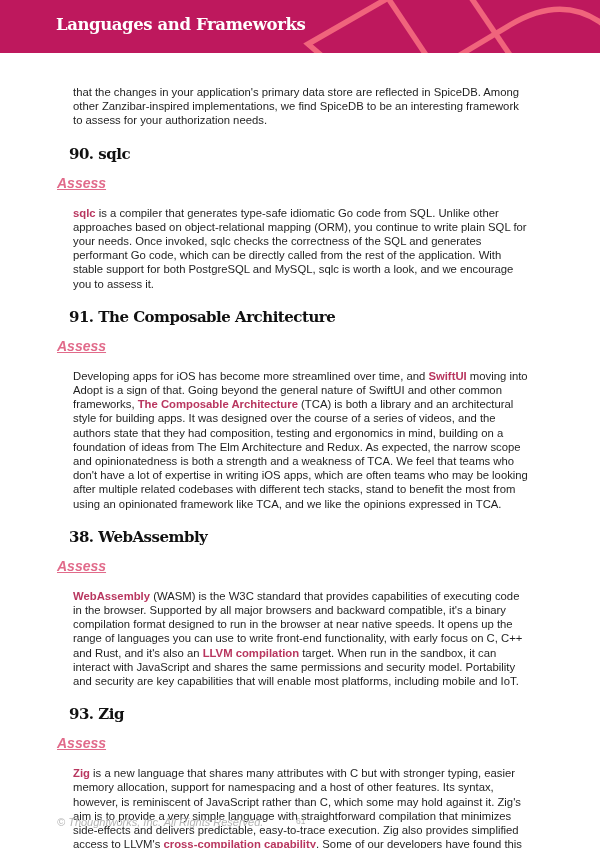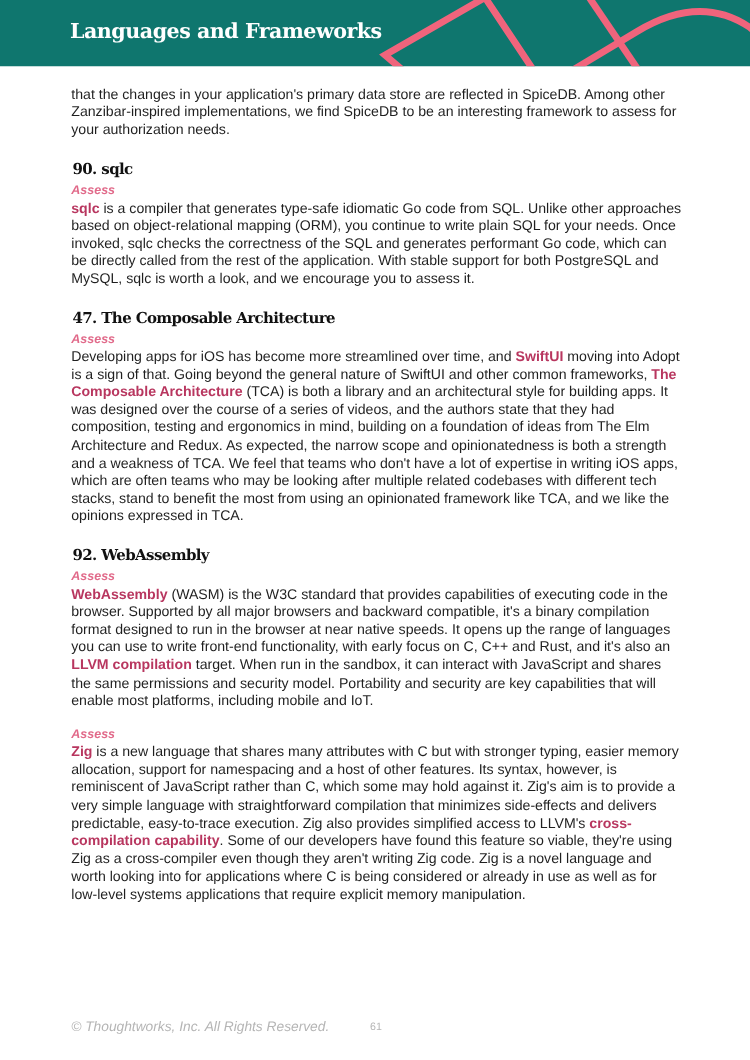--- a/index.html
+++ b/index.html
@@ -1,24 +1,24 @@
 <!DOCTYPE html>
 <html><head>
   <meta charset="utf-8">
   <style>
     html, body { margin: 0; padding: 0; background: #ffffff; }
     body { width: 600px; height: 848px; position: relative; overflow: hidden; font-family: "Liberation Sans", "DejaVu Sans", sans-serif; color: #1f1f1f; }
-    .header { position: absolute; left: 0; top: 0; width: 600px; height: 53px; background: #0f766e; overflow: hidden; }
+    .header { position: absolute; left: 0; top: 0; width: 600px; height: 53px; background: #be185d; overflow: hidden; }
     .header-title { position: absolute; left: 56px; top: 15px; font-family: "DejaVu Serif", "Liberation Serif", serif; font-weight: bold; font-size: 16.5px; color: #ffffff; letter-spacing: -0.4px; }
     .header-art { position: absolute; left: 0; top: 0; }
     .content { position: absolute; left: 57px; top: 69px; width: 490px; font-size: 11.3px; line-height: 14.2px; color: #1f1f1f; }
-    p { margin: 0; }
+    p { margin: 16px; }
     .section { margin-top: 13px; }
-    .sec-title { font-family: "DejaVu Serif", "Liberation Serif", serif; font-weight: bold; font-size: 12px; line-height: 20px; color: #111; letter-spacing: -0.5px; margin: 1px; }
-    .ring { font-style: italic; font-weight: bold; color: #e16a8a; font-size: 10px; line-height: 14px; }
+    .sec-title { font-family: "DejaVu Serif", "Liberation Serif", serif; font-weight: bold; font-size: 15px; line-height: 20px; color: #111; letter-spacing: -0.5px; margin: 12px; }
+    .ring { font-style: italic; font-weight: bold; color: #e16a8a; font-size: 14px; line-height: 14px; text-decoration: underline; }
     .link { color: #b8365f; font-weight: bold; text-decoration-color: #b8365f; }
     .footer { position: absolute; left: 57px; top: 816px; font-size: 11px; font-style: italic; color: #b5b5b5; text-align: right; }
     .page-num { position: absolute; left: 296px; top: 816px; font-size: 8.5px; color: #b5b5b5; }
   </style>
 </head>
 <body>
 
 <div class="header">
   <svg class="header-art" width="600" height="53" viewBox="0 0 600 53">
     <g fill="none" stroke="#f0647c" stroke-width="5.5" stroke-linecap="butt">
@@ -33,30 +33,31 @@
 <div class="content">
   <p>that the changes in your application's primary data store are reflected in SpiceDB. Among other Zanzibar-inspired implementations, we find SpiceDB to be an interesting framework to assess for your authorization needs.</p>
 
   <div id="sections">
       <div class="section">
         <h2 class="sec-title">90. sqlc</h2>
         <div class="ring">Assess</div>
         <p><a class="link">sqlc</a><span> is a compiler that generates type-safe idiomatic Go code from SQL. Unlike other approaches based on object-relational mapping (ORM), you continue to write plain SQL for your needs. Once invoked, sqlc checks the correctness of the SQL and generates performant Go code, which can be directly called from the rest of the application. With stable support for both PostgreSQL and MySQL, sqlc is worth a look, and we encourage you to assess it.</span></p>
       </div>
       <div class="section">
-        <h2 class="sec-title">47. The Composable Architecture</h2>
+        <h2 class="sec-title">91. The Composable Architecture</h2>
         <div class="ring">Assess</div>
         <p><span>Developing apps for iOS has become more streamlined over time, and </span><a class="link">SwiftUI</a><span> moving into Adopt is a sign of that. Going beyond the general nature of SwiftUI and other common frameworks, </span><a class="link">The Composable Architecture</a><span> (TCA) is both a library and an architectural style for building apps. It was designed over the course of a series of videos, and the authors state that they had composition, testing and ergonomics in mind, building on a foundation of ideas from The Elm Architecture and Redux. As expected, the narrow scope and opinionatedness is both a strength and a weakness of TCA. We feel that teams who don't have a lot of expertise in writing iOS apps, which are often teams who may be looking after multiple related codebases with different tech stacks, stand to benefit the most from using an opinionated framework like TCA, and we like the opinions expressed in TCA.</span></p>
       </div>
       <div class="section">
-        <h2 class="sec-title">92. WebAssembly</h2>
+        <h2 class="sec-title">38. WebAssembly</h2>
         <div class="ring">Assess</div>
         <p><a class="link">WebAssembly</a><span> (WASM) is the W3C standard that provides capabilities of executing code in the browser. Supported by all major browsers and backward compatible, it's a binary compilation format designed to run in the browser at near native speeds. It opens up the range of languages you can use to write front-end functionality, with early focus on C, C++ and Rust, and it's also an </span><a class="link">LLVM compilation</a><span> target. When run in the sandbox, it can interact with JavaScript and shares the same permissions and security model. Portability and security are key capabilities that will enable most platforms, including mobile and IoT.</span></p>
       </div>
       <div class="section">
+        <h2 class="sec-title">93. Zig</h2>
         <div class="ring">Assess</div>
         <p><a class="link">Zig</a><span> is a new language that shares many attributes with C but with stronger typing, easier memory allocation, support for namespacing and a host of other features. Its syntax, however, is reminiscent of JavaScript rather than C, which some may hold against it. Zig's aim is to provide a very simple language with straightforward compilation that minimizes side-effects and delivers predictable, easy-to-trace execution. Zig also provides simplified access to LLVM's </span><a class="link">cross-compilation capability</a><span>. Some of our developers have found this feature so viable, they're using Zig as a cross-compiler even though they aren't writing Zig code. Zig is a novel language and worth looking into for applications where C is being considered or already in use as well as for low-level systems applications that require explicit memory manipulation.</span></p>
       </div>
     </div>
 </div>
 
 <div class="footer">© Thoughtworks, Inc. All Rights Reserved.</div>
 <div class="page-num">61</div>
 
 </body></html>

